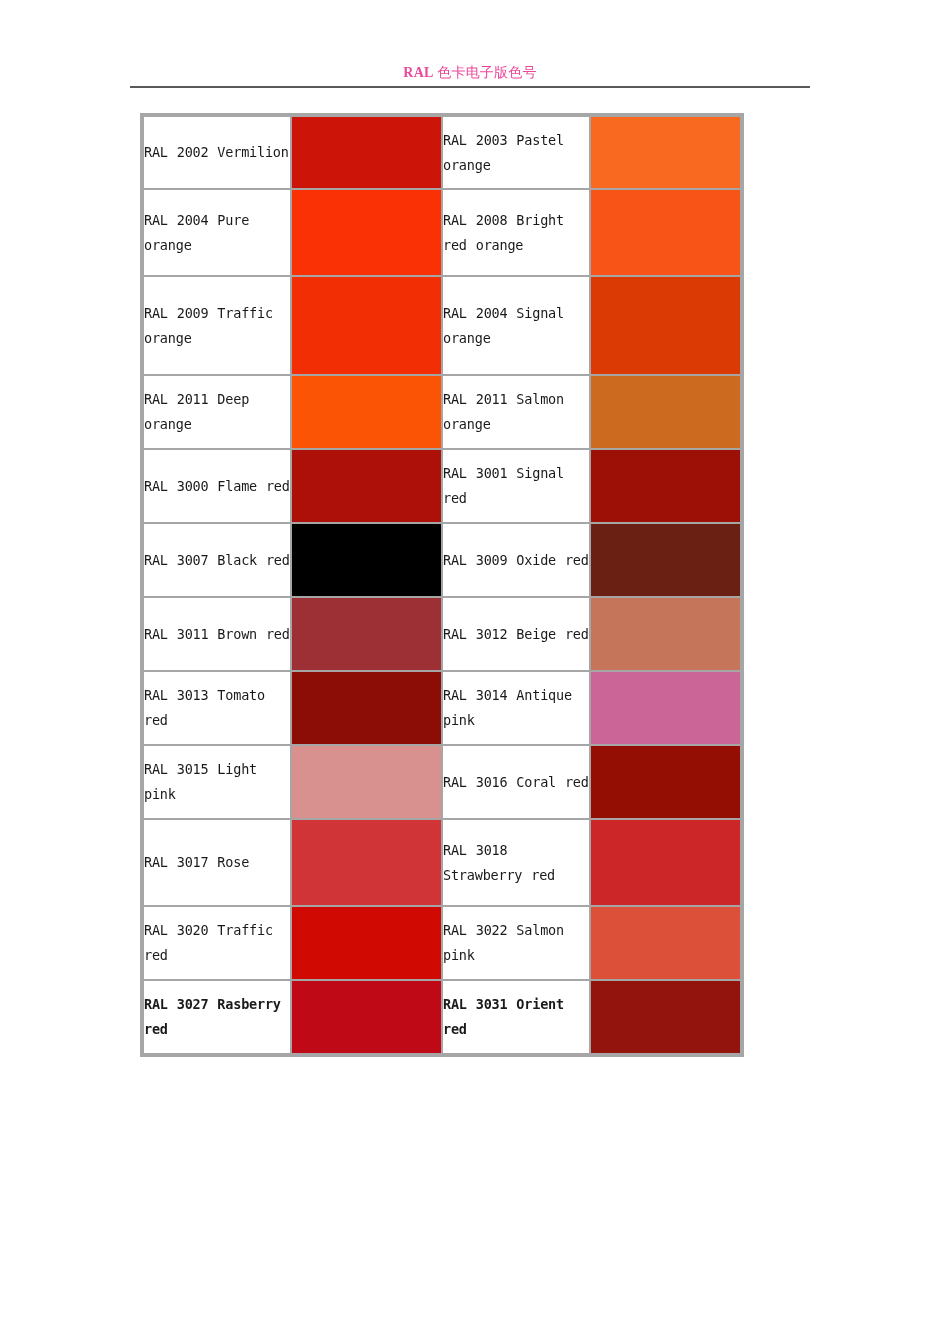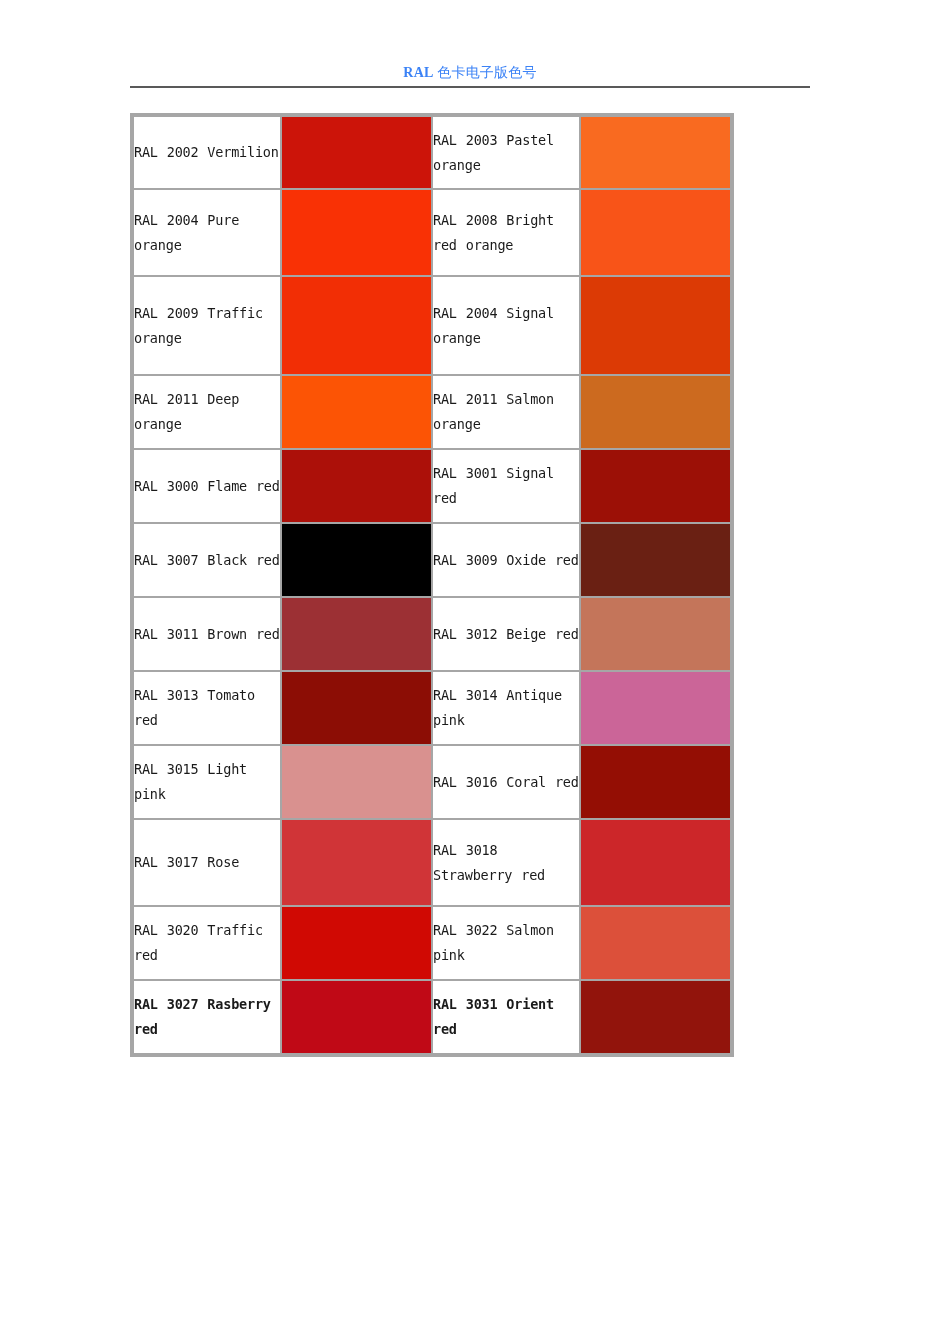--- a/index.html
+++ b/index.html
@@ -29,38 +29,38 @@
     left: 130px;
     top: 64px;
     width: 680px;
   }
   .doc-header-title {
     text-align: center;
     font-family: "Liberation Serif", serif;
     font-size: 14px;
     line-height: 18px;
     letter-spacing: 0.2px;
-    color: #3b82f6;
+    color: #ec4899;
     padding-bottom: 4px;
   }
   .doc-header-title .latin {
     font-family: "Liberation Serif", serif;
     font-weight: 700;
     font-size: 14px;
   }
   .doc-header-rule {
     height: 2px;
     background: #595959;
     width: 100%;
   }
 
   
   .ral-table-wrap {
     position: absolute;
-    left: 130px;
+    left: 140px;
     top: 113px;
   }
   table.ral-table {
     border-collapse: separate;
     border-spacing: 0;
     table-layout: fixed;
     border: 3px solid #a6a6a6;
     background: #ffffff;
   }
   table.ral-table td {

